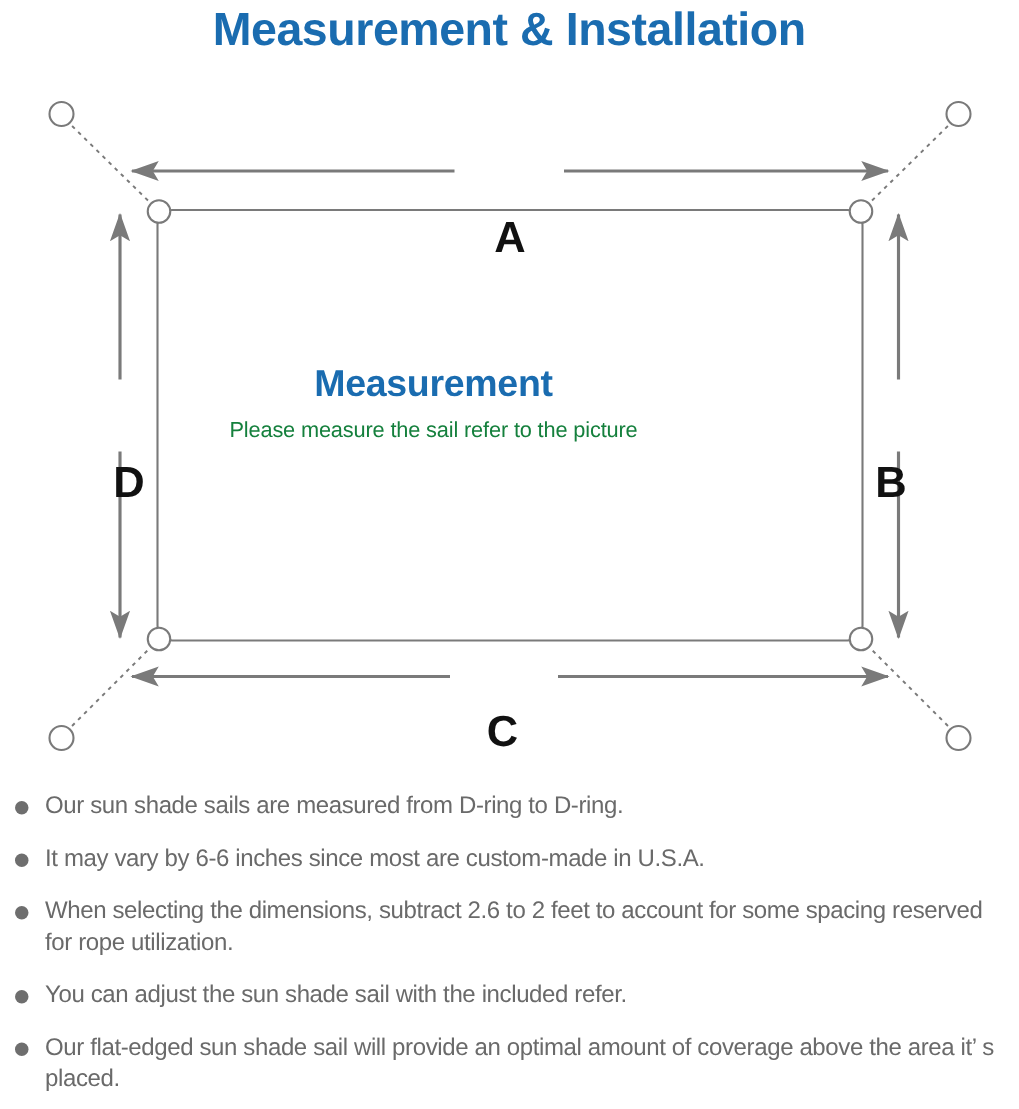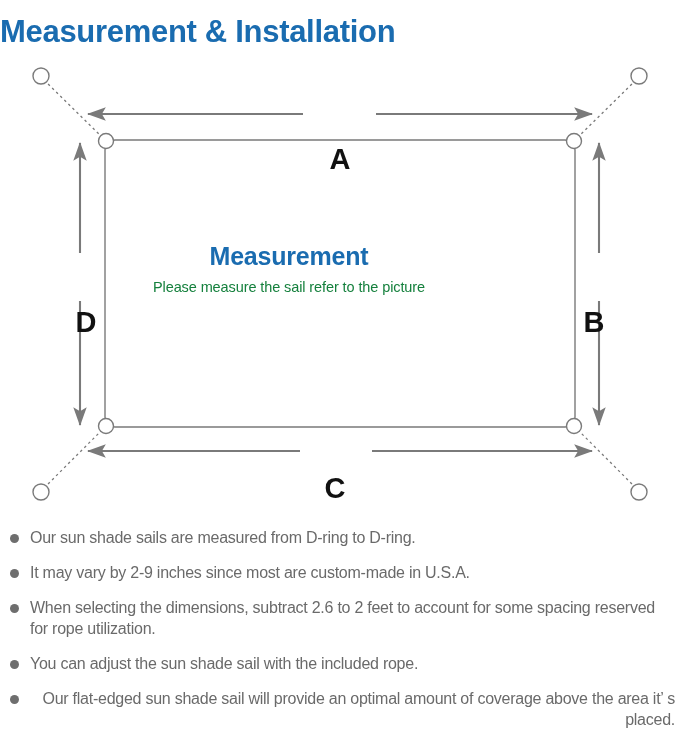--- a/index.html
+++ b/index.html
@@ -12,23 +12,24 @@
     width: 679px;
     height: 739px;
     font-family: "Liberation Sans", sans-serif;
     position: relative;
     overflow: hidden;
   }
 
   
   .title {
     position: absolute;
-    top: 12px;
+    top: 0px;
     left: 0;
     width: 679px;
+    text-align: center;
     font-family: "Liberation Sans", sans-serif;
     font-size: 31px;
     font-weight: bold;
     letter-spacing: -0.3px;
     color: #1a6cb0;
     line-height: 40px;
   }
 
   
   .diagram {
@@ -87,21 +88,21 @@
     position: absolute;
     left: 10px;
     top: 527px;
     width: 665px;
   }
   .note {
     display: flex;
     align-items: flex-start;
     margin-bottom: 14px;
   }
-  .note:last-child { margin-bottom: 0; text-align: right; }
+  .note:last-child { margin-bottom: 0; }
   .bullet {
     flex: 0 0 auto;
     width: 9px;
     height: 9px;
     border-radius: 50%;
     background: #6e6e6e;
     margin-top: 7px;
     margin-right: 11px;
   }
   .note-text {
@@ -186,31 +187,31 @@
 
 <div class="notes">
 
   <div class="note">
     <span class="bullet"></span>
     <span class="note-text">Our sun shade sails are measured from D-ring to D-ring.</span>
   </div>
 
   <div class="note">
     <span class="bullet"></span>
-    <span class="note-text">It may vary by 2-9 inches since most are custom-made in U.S.A.</span>
+    <span class="note-text">It may vary by 6-6 inches since most are custom-made in U.S.A.</span>
   </div>
 
   <div class="note">
     <span class="bullet"></span>
     <span class="note-text">When selecting the dimensions, subtract 2.6 to 2 feet to account for some spacing reserved for rope utilization.</span>
   </div>
 
   <div class="note">
     <span class="bullet"></span>
-    <span class="note-text">You can adjust the sun shade sail with the included rope.</span>
+    <span class="note-text">You can adjust the sun shade sail with the included refer.</span>
   </div>
 
   <div class="note">
     <span class="bullet"></span>
     <span class="note-text">Our flat-edged sun shade sail will provide an optimal amount of coverage above the area it’ s placed.</span>
   </div>
 
 </div>
 
 </body></html>

